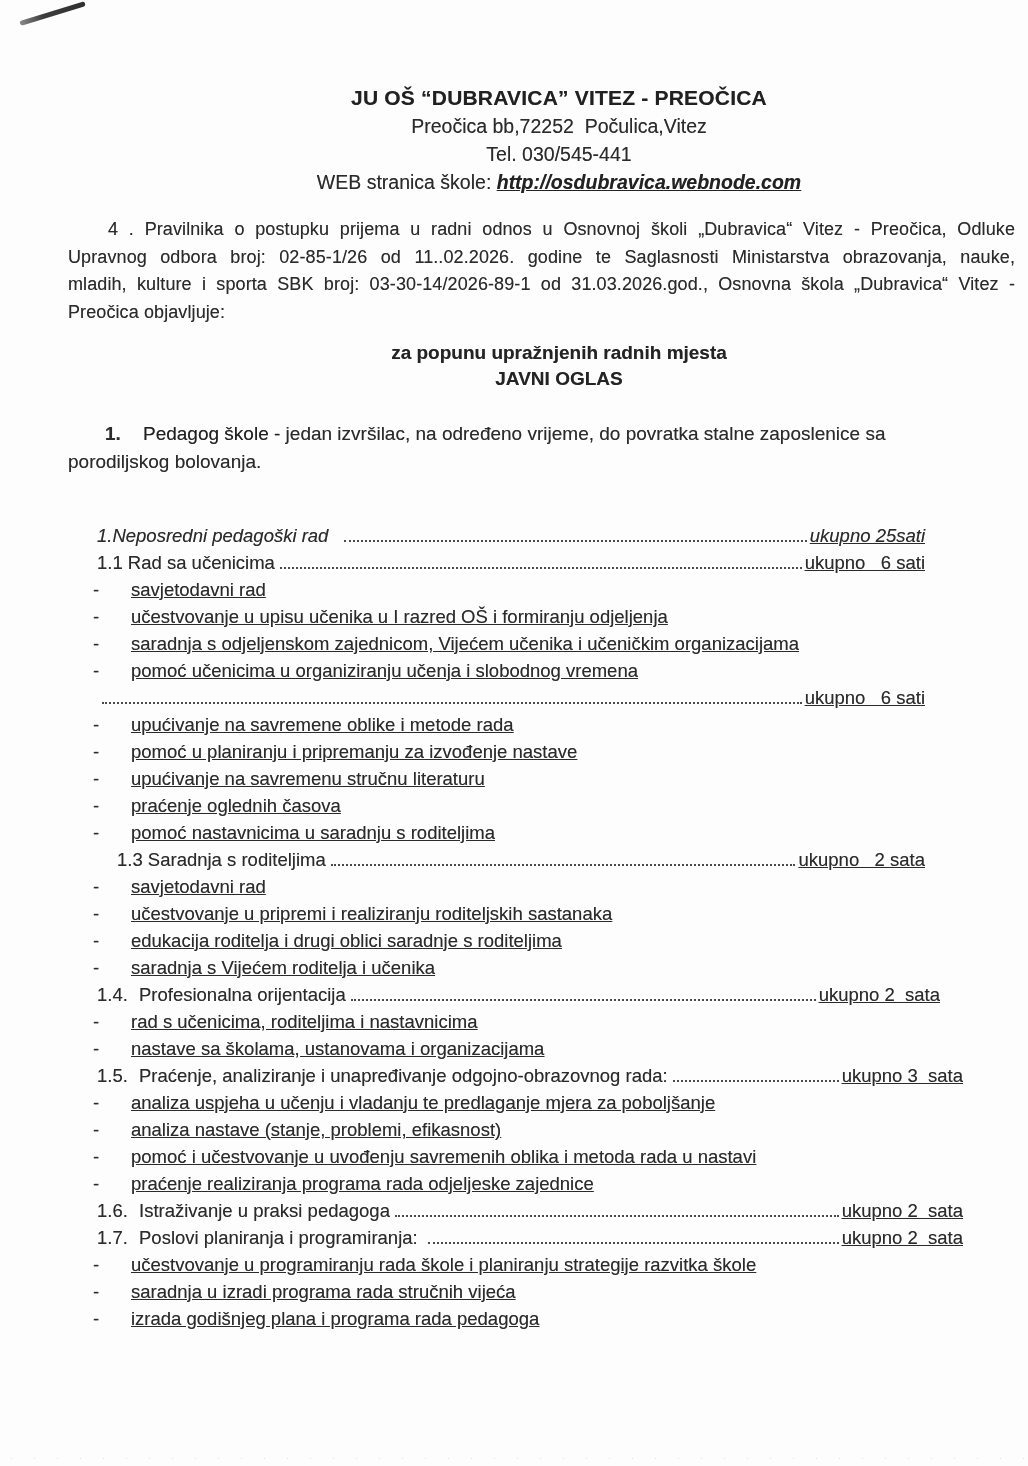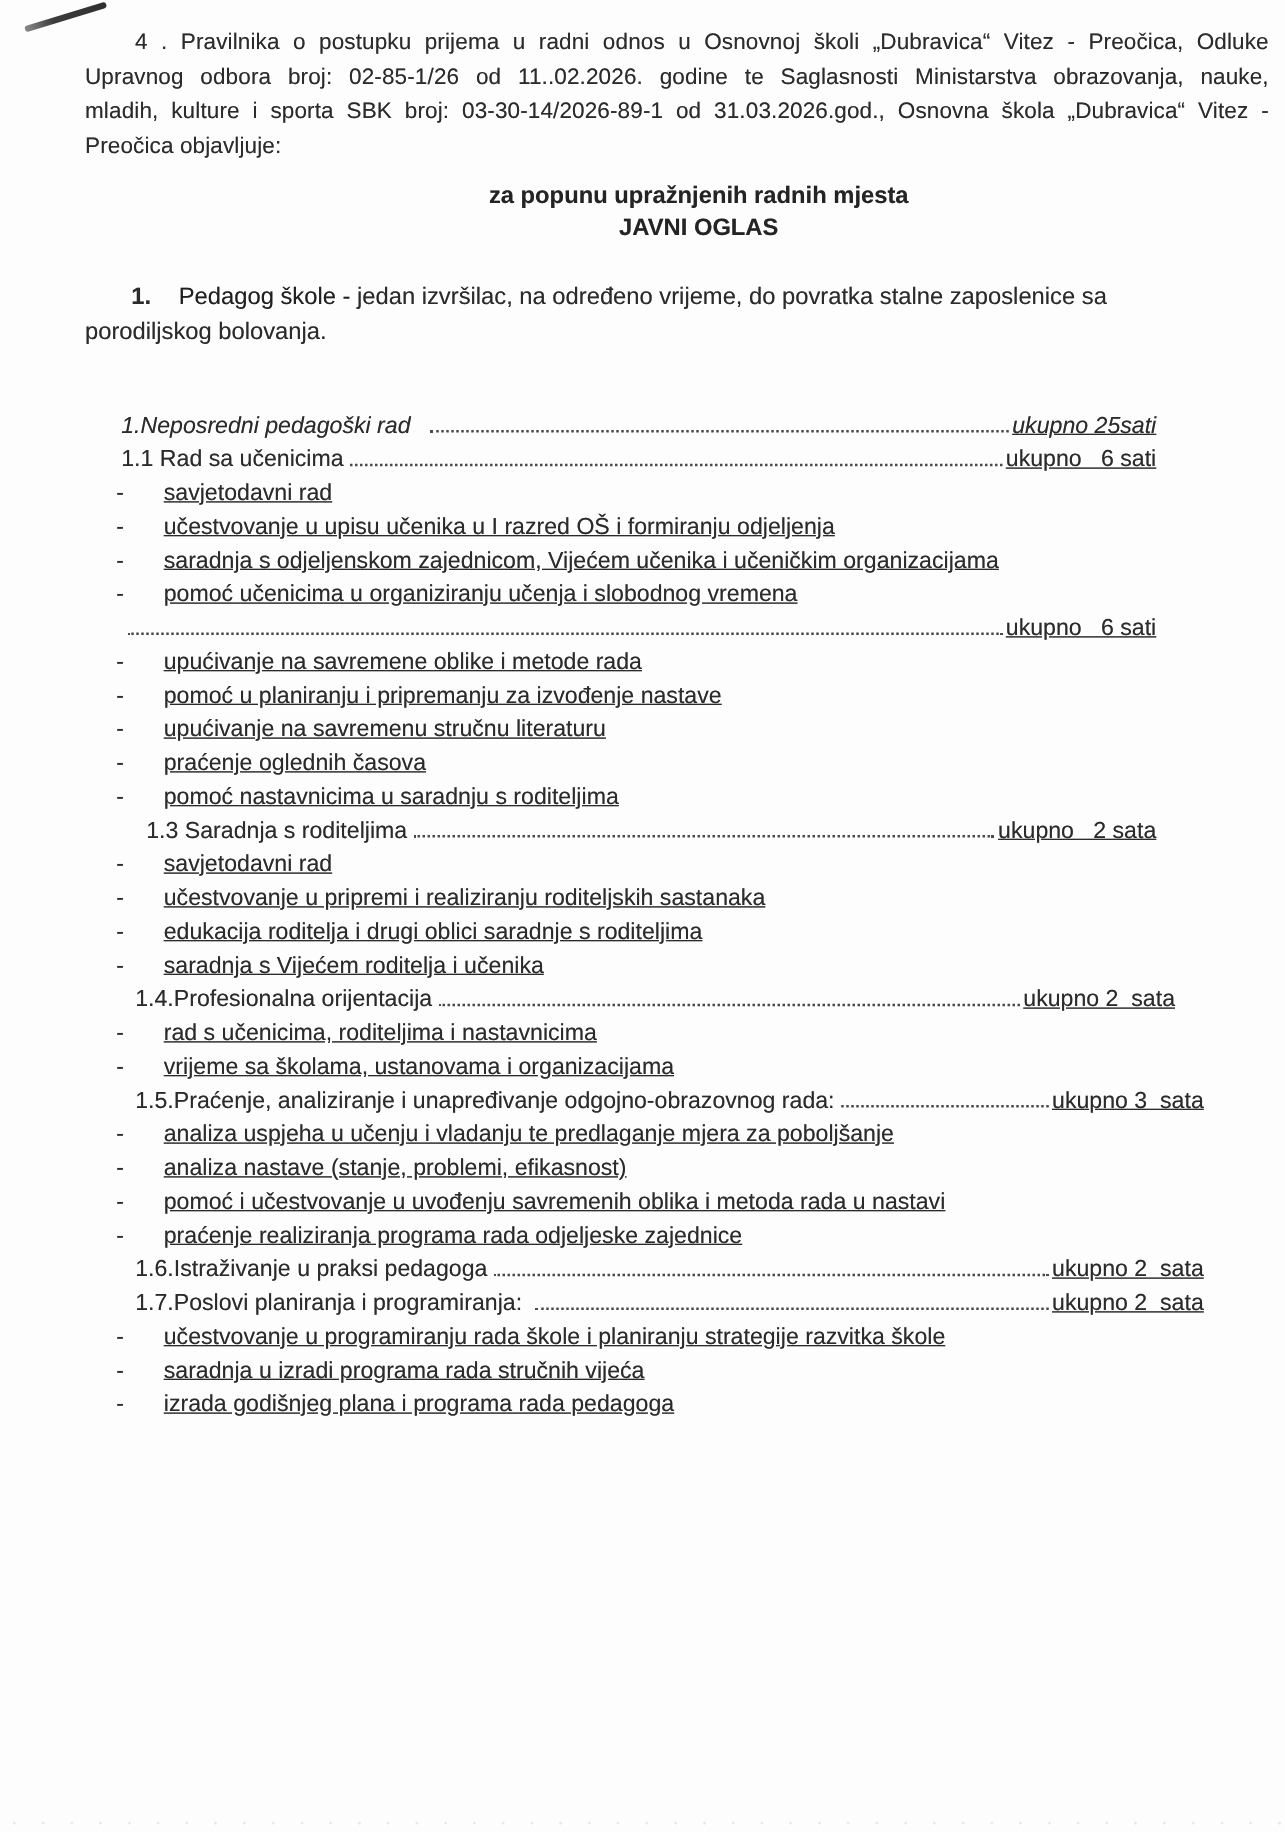--- a/index.html
+++ b/index.html
@@ -47,21 +47,21 @@
 
   .job { margin:28px 60px 0 68px; font-size:19px; line-height:28px; }
   .job-num { display:inline-block; width:75px; text-indent:37px; font-weight:700; }
   .job-title { font-weight:400; color:#202020; }
 
   .opis { margin:40px 0 0 110px; font-weight:700; font-size:19px; color:#202020; }
 
   .tasks { margin:46px 0 0 93px; width:870px; font-size:18.5px; }
   .row { line-height:27px; min-height:27px; }
 
-  .leader-row { display:flex; align-items:baseline; margin-right:38px; margin-left:4px;text-align:right; }
+  .leader-row { display:flex; align-items:baseline; margin-right:38px; margin-left:4px; }
   .leader-row.mid  { margin-right:23px; }
   .leader-row.wide { margin-right:0; }
   .leader-row.row-indent { margin-left:24px; }
   .leader-row.italic { font-style:italic; }
   .lr-num { flex:none; width:42px; }
   .lr-label { flex:none; white-space:pre; }
   .lr-dots { flex:1 1 auto; min-width:14px; border-bottom:2px dotted #4a4a4a; margin:0 3px 4px 5px; }
   .leader-row.italic .lr-dots { margin-left:16px; }
   .lr-hours { flex:none; white-space:pre;text-decoration:underline; }
 
@@ -69,20 +69,26 @@
   .b-dash { flex:none; width:38px; }
   .b-text { flex:1; white-space:pre-wrap;text-decoration:underline; }
 </style>
 </head>
 <body>
 
 <div class="page">
 
   <div class="pen-mark"></div>
 
+  <header class="doc-header">
+    <div class="school-name">JU OŠ “DUBRAVICA” VITEZ - PREOČICA</div>
+    <div class="school-address">Preočica bb,72252  Počulica,Vitez</div>
+    <div class="school-phone">Tel. 030/545-441</div>
+    <div class="school-web"><span class="web-label">WEB stranica škole: </span><a class="web-url">http://osdubravica.webnode.com</a></div>
+  </header>
 
   <section class="intro">
     <div class="iline indent just">4 . Pravilnika o postupku prijema u radni odnos u Osnovnoj školi „Dubravica“ Vitez - Preočica, Odluke</div>
     <div class="iline just">Upravnog odbora broj: 02-85-1/26 od 11..02.2026. godine  te Saglasnosti Ministarstva obrazovanja, nauke,</div>
     <div class="iline just">mladih, kulture i sporta SBK broj: 03-30-14/2026-89-1 od 31.03.2026.god., Osnovna škola „Dubravica“  Vitez -</div>
     <div class="iline">Preočica objavljuje:</div>
   </section>
 
   <div class="oglas">
     <div>za popunu upražnjenih radnih mjesta</div>
@@ -188,21 +194,21 @@
         <span class="lr-hours">ukupno 2  sata</span>
   </div>
 
   <div class="row bullet-row">
     <span class="b-dash">-</span>
         <span class="b-text">rad s učenicima, roditeljima i nastavnicima</span>
   </div>
 
   <div class="row bullet-row">
     <span class="b-dash">-</span>
-        <span class="b-text">vrijeme sa školama, ustanovama i organizacijama</span>
+        <span class="b-text">nastave sa školama, ustanovama i organizacijama</span>
   </div>
 
   <div class="row leader-row wide">
     <span class="lr-num">1.5.</span>
         <span class="lr-label">Praćenje, analiziranje i unapređivanje odgojno-obrazovnog rada:</span>
         <span class="lr-dots"></span>
         <span class="lr-hours">ukupno 3  sata</span>
   </div>
 
   <div class="row bullet-row">

